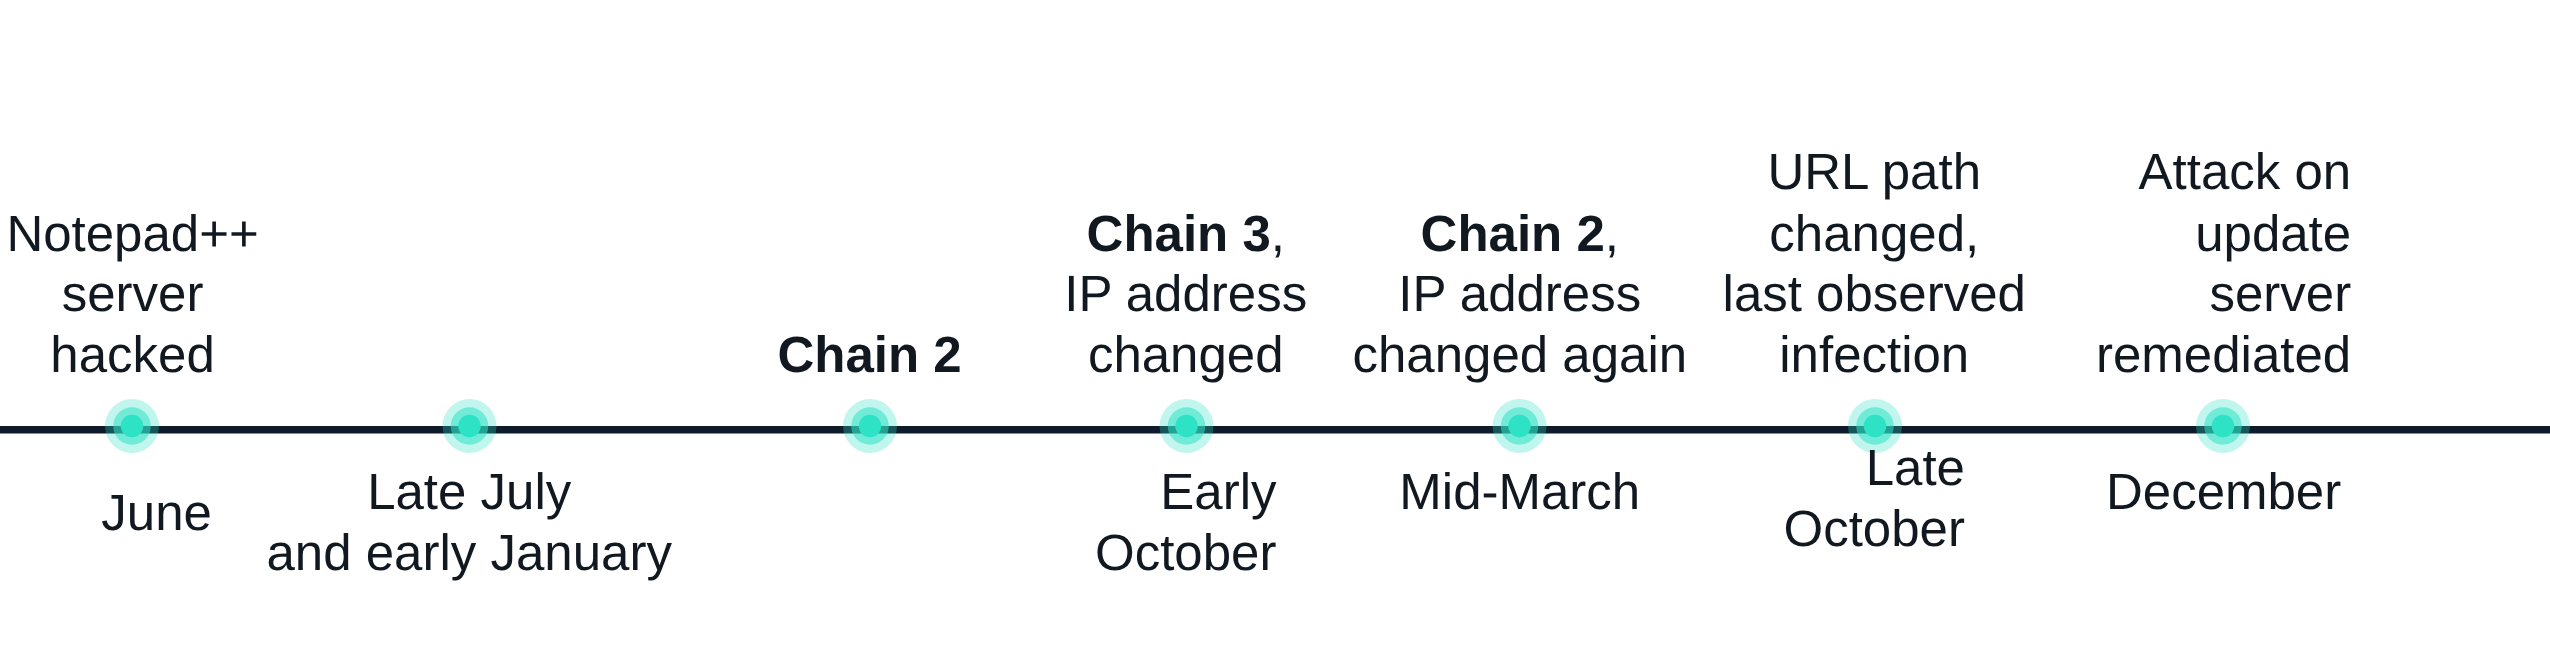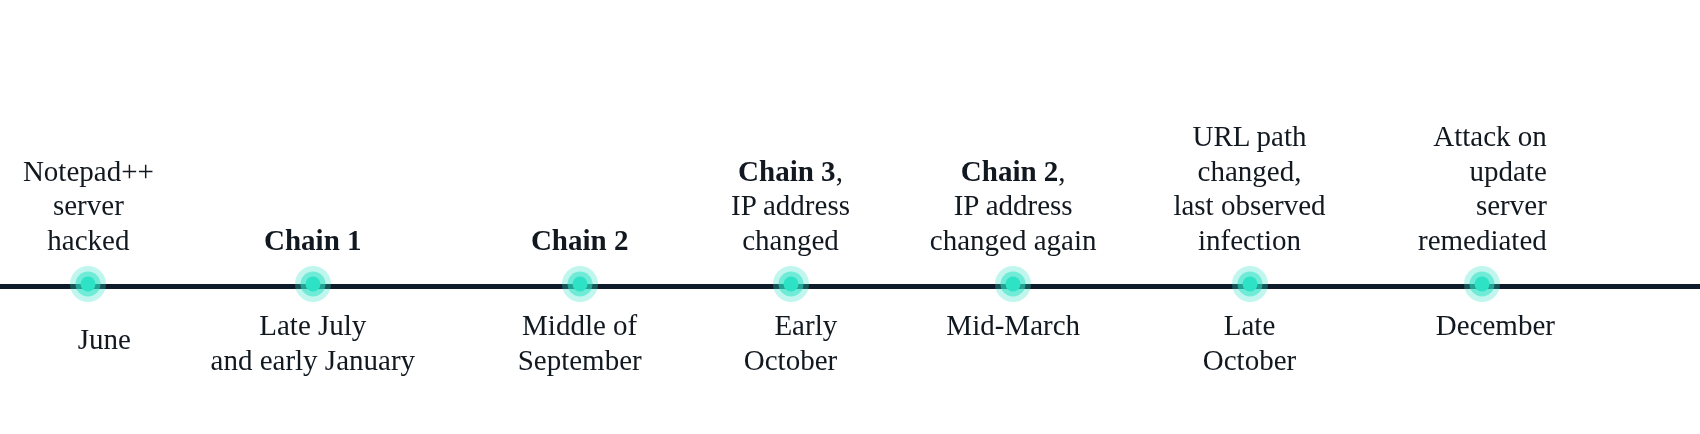--- a/index.html
+++ b/index.html
@@ -55,23 +55,22 @@
   }
   .node .dot {
     width: 15px;
     height: 15px;
     background: #2de2c5;
   }
   .label {
     position: absolute;
     text-align: center;
     line-height: 1.20;
-    font-size: 29px;
+    font-size: 34px;
     white-space: pre-line;
-    font-family: Liberation Serif, serif;
   }
   .label.above {
     transform: translateX(-50%);
   }
   .label.below {
     transform: translateX(-50%);
   }
   .label .strong {
     font-weight: bold;
     text-align: right;
@@ -87,41 +86,36 @@
   <div class="label above" style="left:5.2%; bottom:176px;">Notepad++
 server
 hacked</div>
   <div class="node" style="left:5.2%;">
     <span class="halo-outer"></span>
     <span class="halo-mid"></span>
     <span class="dot"></span>
   </div>
   <div class="label below" style="left:5.2%; top:322px;margin-left:16px;">June</div>
 
-  <div class="label above" style="left:18.4%; bottom:176px;">
-    <span class="strong">Chain 1</span>
-  </div>
   <div class="node" style="left:18.4%;">
     <span class="halo-outer"></span>
     <span class="halo-mid"></span>
     <span class="dot"></span>
   </div>
   <div class="label below" style="left:18.4%; top:308px;">Late July
 and early January</div>
 
   <div class="label above" style="left:34.1%; bottom:176px;">
     <span class="strong">Chain 2</span>
   </div>
   <div class="node" style="left:34.1%;">
     <span class="halo-outer"></span>
     <span class="halo-mid"></span>
     <span class="dot"></span>
   </div>
-  <div class="label below" style="left:34.1%; top:308px;">Middle of
-September</div>
 
   <div class="label above" style="left:46.5%; bottom:176px;"><span class="strong">Chain 3</span><span>,
 IP address
 changed</span></div>
   <div class="node" style="left:46.5%;">
     <span class="halo-outer"></span>
     <span class="halo-mid"></span>
     <span class="dot"></span>
   </div>
   <div class="label below" style="left:46.5%; top:308px;text-align:right;">Early
@@ -139,27 +133,27 @@
 
   <div class="label above" style="left:73.5%; bottom:176px;">URL path
 changed,
 last observed
 infection</div>
   <div class="node" style="left:73.5%;">
     <span class="halo-outer"></span>
     <span class="halo-mid"></span>
     <span class="dot"></span>
   </div>
-  <div class="label below" style="left:73.5%; top:308px;">Late
+  <div class="label below" style="left:73.5%; top:292px;text-align:right;">Late
 October</div>
 
   <div class="label above" style="left:87.2%; bottom:176px;text-align:right;">Attack on
 update
 server
 remediated</div>
   <div class="node" style="left:87.2%;">
     <span class="halo-outer"></span>
     <span class="halo-mid"></span>
     <span class="dot"></span>
   </div>
-  <div class="label below" style="left:87.2%; top:308px;margin-left:13px;">December</div>
+  <div class="label below" style="left:87.2%; top:308px;">December</div>
 
 </div>
 
 </body></html>

